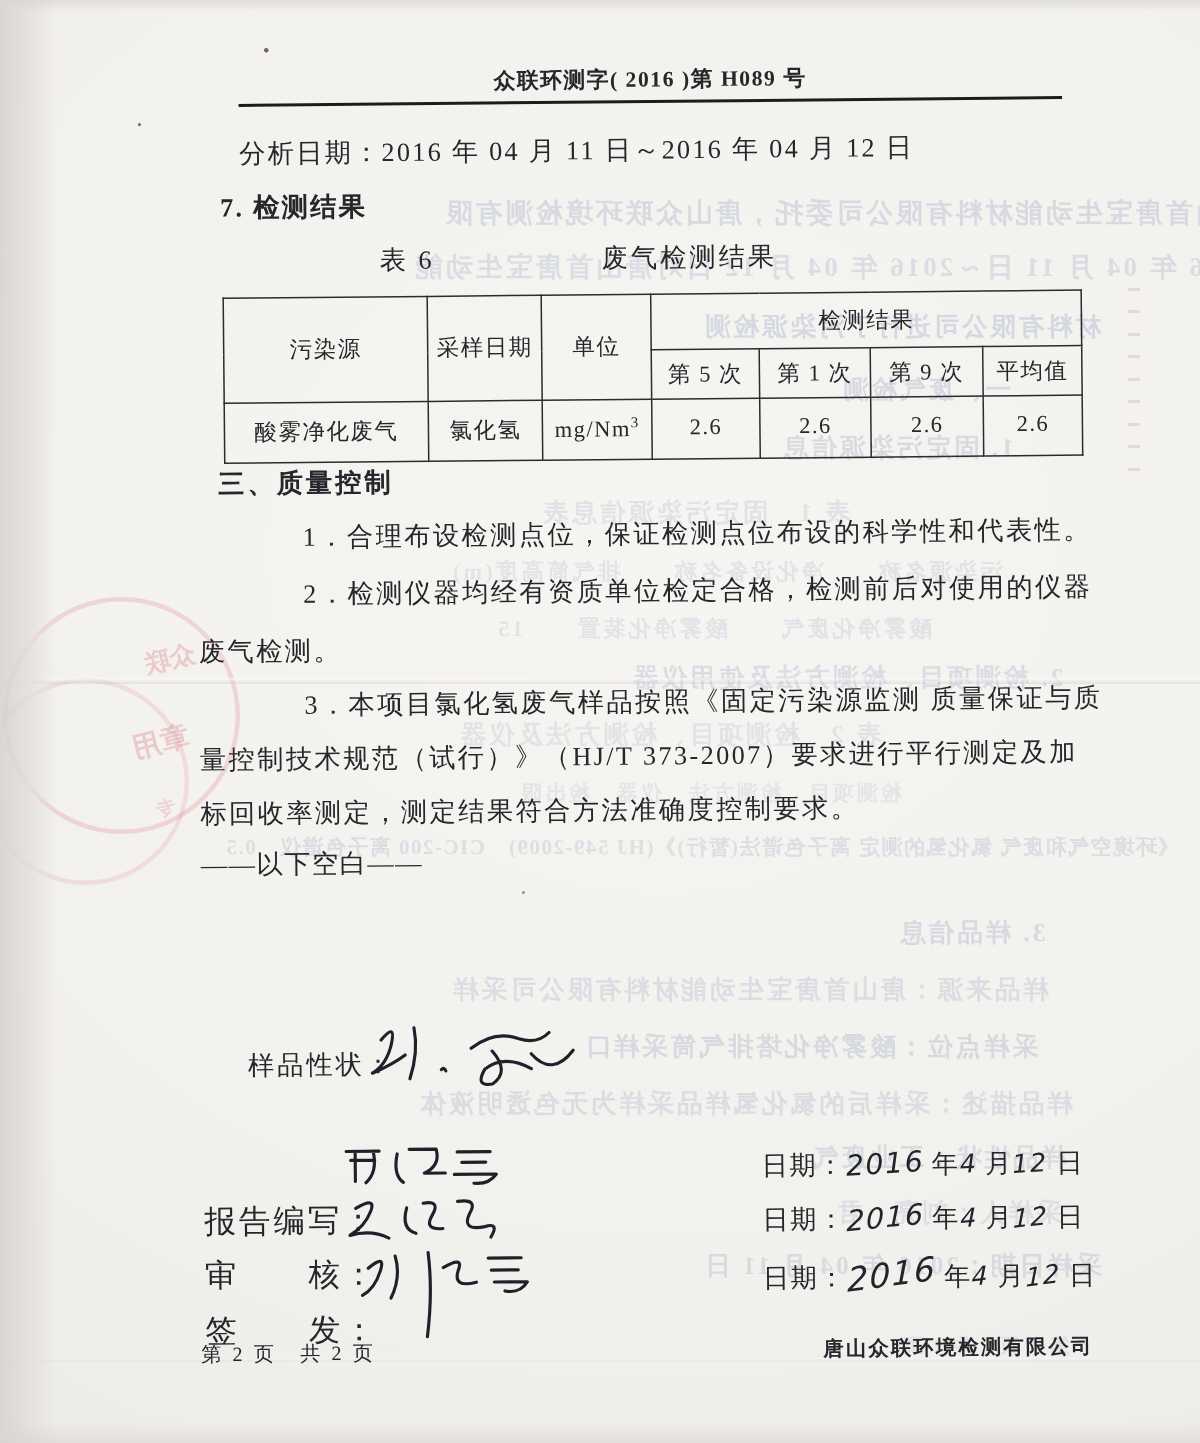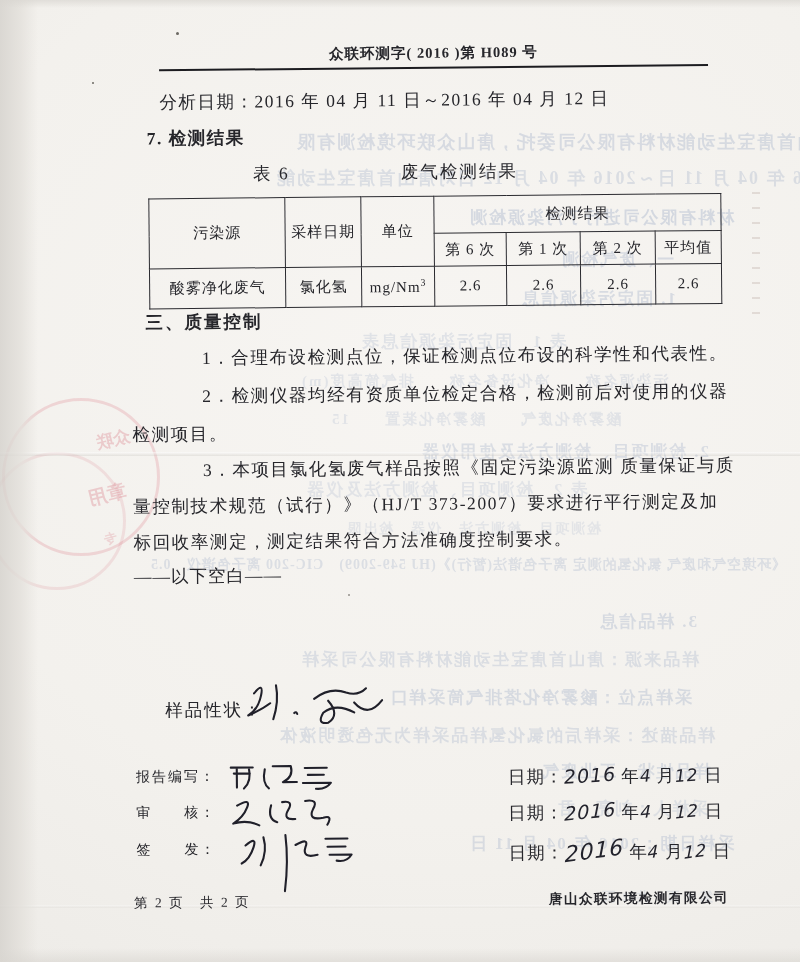--- a/index.html
+++ b/index.html
@@ -37,21 +37,21 @@
   tr.hr1 td{height:36px;} tr.hr2 td{height:32px;} tr.dr td{height:39px;}
   td sup{font-size:10px;}
 
   .heading-3q{left:147px;top:308px;font-size:17.5px;font-weight:700;letter-spacing:2px;}
   .body-line{font-size:17.5px;letter-spacing:1.6px;}
   .p1{left:203px;top:344px;} .p2a{left:203px;top:382px;} .p2b{left:133px;top:420px;}
   .p3a{left:203px;top:456px;} .p3b{left:133px;top:492px;} .p3c{left:133px;top:528px;}
   .blank-end{left:133px;top:562px;font-size:17.5px;letter-spacing:1px;}
 
   .tester-label{left:163px;top:696px;font-size:17.5px;letter-spacing:2px;}
-  .row-label{font-size:14px;letter-spacing:2px;}
+  .row-label{font-size:21px;letter-spacing:2px;margin-top:32px;}
   .lab1{left:133px;top:766px;} .lab2{left:133px;top:802px;} .lab3{left:133px;top:839px;}
 
   .sig{position:absolute;}
   .sig path{fill:none;stroke:#20202a;stroke-width:2.1;stroke-linecap:round;stroke-linejoin:round;}
   .sig-tester{left:240px;top:672px;} .sig-author{left:222px;top:756px;}
   .sig-reviewer{left:224px;top:792px;} .sig-approver{left:234px;top:826px;}
 
   .date-row{position:absolute;font-size:17.5px;letter-spacing:1px;}
   .d1{left:505px;top:766px;} .d2{left:505px;top:802px;} .d3{left:505px;top:840px;}
   .hw{font-family:"DejaVu Sans",sans-serif;font-style:italic;font-weight:500;
@@ -173,41 +173,41 @@
           <col style="width:66px">
       </colgroup>
       <tbody>
           <tr class="hr1">
         <td rowspan="2">污染源</td>
         <td rowspan="2">采样日期</td>
         <td rowspan="2">单位</td>
         <td colspan="4">检测结果</td>
       </tr>
       <tr class="hr2">
-        <td>第 6 次</td>
+        <td>第 5 次</td>
         <td>第 1 次</td>
-        <td>第 2 次</td>
+        <td>第 9 次</td>
         <td>平均值</td>
       </tr>
       <tr class="dr">
         <td>酸雾净化废气</td>
         <td>氯化氢</td>
         <td><span>mg/Nm</span><sup>3</sup></td>
         <td>2.6</td>
         <td>2.6</td>
         <td>2.6</td>
         <td>2.6</td>
       </tr>
     </tbody>
       </table>
 
     <div class="abs printed heading-3q">三、质量控制</div>
     <div class="abs printed body-line p1">1．合理布设检测点位，保证检测点位布设的科学性和代表性。</div>
     <div class="abs printed body-line p2a">2．检测仪器均经有资质单位检定合格，检测前后对使用的仪器</div>
-    <div class="abs printed body-line p2b">检测项目。</div>
+    <div class="abs printed body-line p2b">废气检测。</div>
     <div class="abs printed body-line p3a">3．本项目氯化氢废气样品按照《固定污染源监测 质量保证与质</div>
     <div class="abs printed body-line p3b">量控制技术规范（试行）》（HJ/T 373-2007）要求进行平行测定及加</div>
     <div class="abs printed body-line p3c">标回收率测定，测定结果符合方法准确度控制要求。</div>
     <div class="abs printed blank-end">——以下空白——</div>
 
     <div class="abs printed tester-label">样品性状：</div>
     <svg class="sig sig-tester" width="160" height="64" viewBox="0 0 160 64">
       <path d="M12 20 Q22 8 19 22 Q16 36 6 42 Q20 36 28 30"></path>
       <path d="M34 12 Q37 28 31 46"></path>
       <path d="M52 40 q2 -2 3 1"></path>

